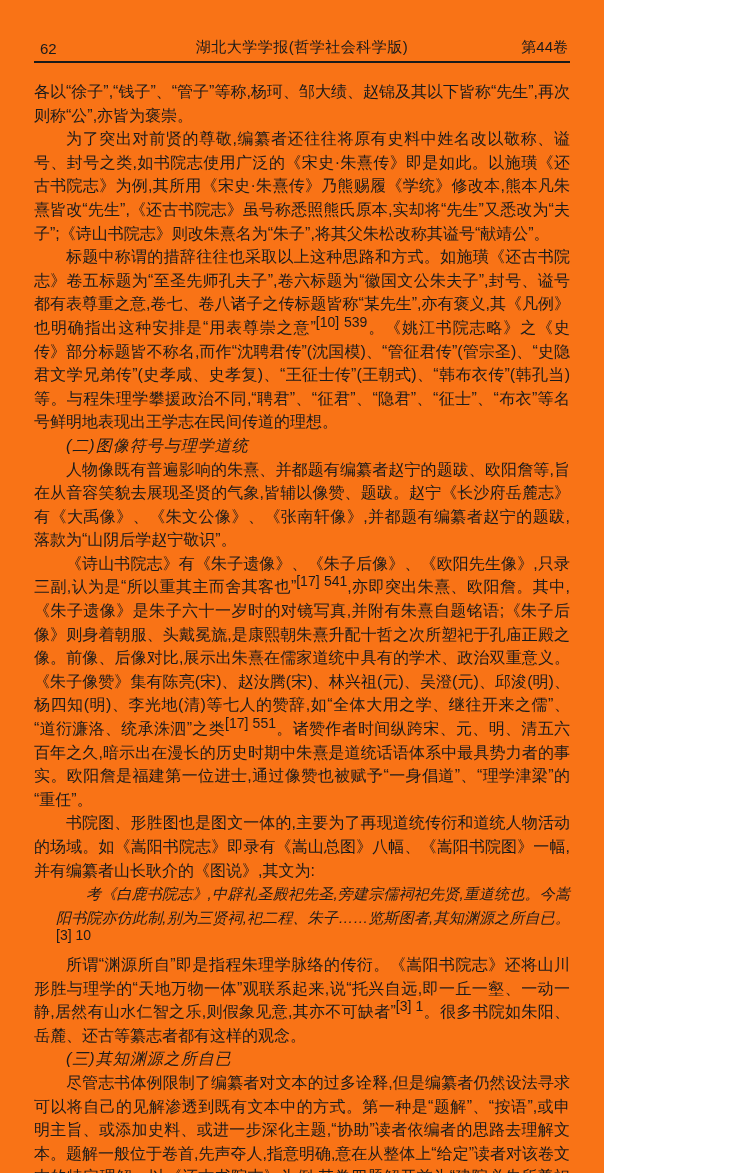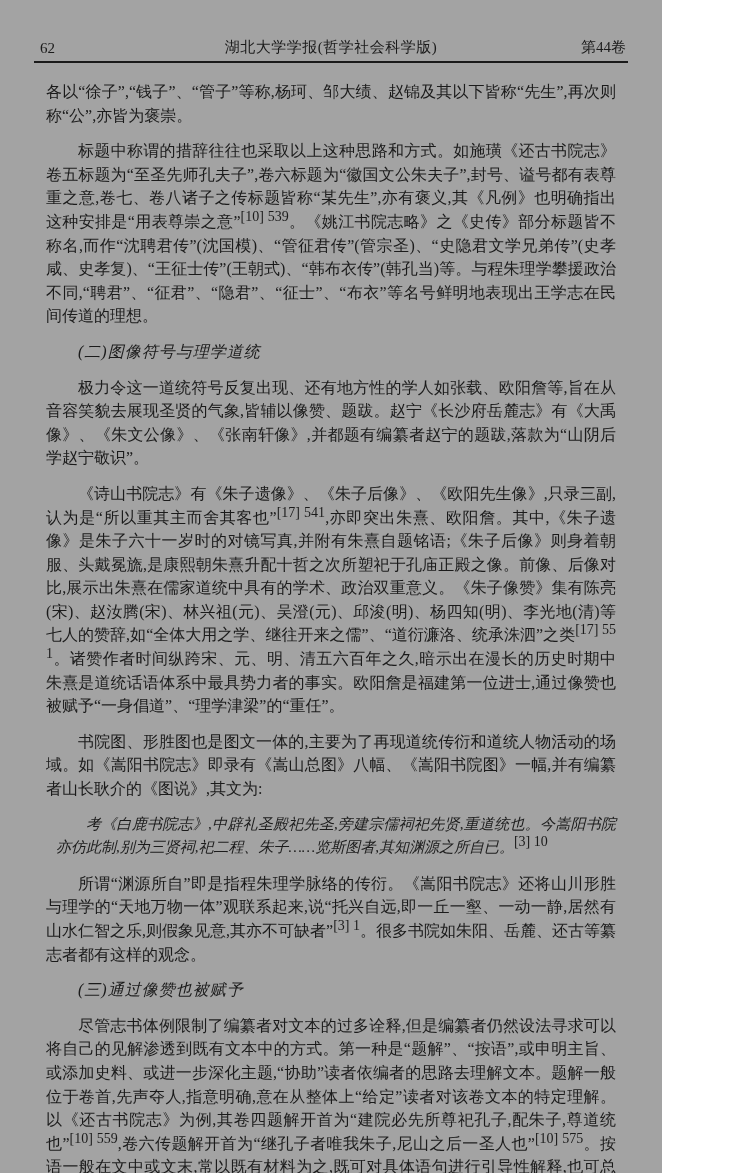--- a/index.html
+++ b/index.html
@@ -1,22 +1,22 @@
 <!DOCTYPE html>
 <html lang="zh"><head>
 <meta charset="utf-8">
 <style>
   html,body{margin:0;padding:0;}
   body{background:#ffffff;}
   .page{
     position:relative;
-    width:662px;height:1173px;
-    background:#a3a3a3;
+    width:604px;height:1173px;
+    background:#f97316;
     color:#1b1b1b;
-    font-family:Liberation Serif, serif;
+    font-family:Liberation Sans, sans-serif;
     overflow:hidden;
     box-sizing:border-box;
   }
   .running-head{
     display:grid;
     grid-template-columns:1fr auto 1fr;
     align-items:end;
     margin:0 34px;
     padding-top:38px;
     padding-bottom:4px;
@@ -27,21 +27,21 @@
   .rh-center{justify-self:center;letter-spacing:.5px;}
   .rh-right{justify-self:end;padding-right:2px;}
   .content{
     margin:17px 34px 0 34px;
     font-size:16px;
     line-height:23.6px;
     text-align:justify;
     text-justify:inter-character;
     word-break:break-all;
   }
-  .content p{margin:12px;padding:0;}
+  .content p{margin:0;padding:0;}
   p.body{text-indent:2em;}
   p.plain{text-indent:0;}
   p.section{
     text-indent:2em;
     font-style:italic;
     letter-spacing:1px;
   }
   p.quote{
     margin-left:22px;
     text-indent:2em;
@@ -62,25 +62,26 @@
 <div class="page">
 
   <div class="running-head">
     <span class="rh-left">62</span>
     <span class="rh-center">湖北大学学报(哲学社会科学版)</span>
     <span class="rh-right">第44卷</span>
   </div>
 
   <div class="content">
       <p class="plain">各以“徐子”,“钱子”、“管子”等称,杨珂、邹大绩、赵锦及其以下皆称“先生”,再次则称“公”,亦皆为褒崇。</p>
+      <p class="body">为了突出对前贤的尊敬,编纂者还往往将原有史料中姓名改以敬称、谥号、封号之类,如书院志使用广泛的《宋史·朱熹传》即是如此。以施璜《还古书院志》为例,其所用《宋史·朱熹传》乃熊赐履《学统》修改本,熊本凡朱熹皆改“先生”,《还古书院志》虽号称悉照熊氏原本,实却将“先生”又悉改为“夫子”;《诗山书院志》则改朱熹名为“朱子”,将其父朱松改称其谥号“献靖公”。</p>
       <p class="body">标题中称谓的措辞往往也采取以上这种思路和方式。如施璜《还古书院志》卷五标题为“至圣先师孔夫子”,卷六标题为“徽国文公朱夫子”,封号、谥号都有表尊重之意,卷七、卷八诸子之传标题皆称“某先生”,亦有褒义,其《凡例》也明确指出这种安排是“用表尊崇之意”<sup class="cite">[10] 539</sup>。《姚江书院志略》之《史传》部分标题皆不称名,而作“沈聘君传”(沈国模)、“管征君传”(管宗圣)、“史隐君文学兄弟传”(史孝咸、史孝复)、“王征士传”(王朝式)、“韩布衣传”(韩孔当)等。与程朱理学攀援政治不同,“聘君”、“征君”、“隐君”、“征士”、“布衣”等名号鲜明地表现出王学志在民间传道的理想。</p>
       <p class="section">(二)图像符号与理学道统</p>
-      <p class="body">极力令这一道统符号反复出现、还有地方性的学人如张载、欧阳詹等,旨在从音容笑貌去展现圣贤的气象,皆辅以像赞、题跋。赵宁《长沙府岳麓志》有《大禹像》、《朱文公像》、《张南轩像》,并都题有编纂者赵宁的题跋,落款为“山阴后学赵宁敬识”。</p>
+      <p class="body">人物像既有普遍影响的朱熹、并都题有编纂者赵宁的题跋、欧阳詹等,旨在从音容笑貌去展现圣贤的气象,皆辅以像赞、题跋。赵宁《长沙府岳麓志》有《大禹像》、《朱文公像》、《张南轩像》,并都题有编纂者赵宁的题跋,落款为“山阴后学赵宁敬识”。</p>
       <p class="body">《诗山书院志》有《朱子遗像》、《朱子后像》、《欧阳先生像》,只录三副,认为是“所以重其主而舍其客也”<sup class="cite">[17] 541</sup>,亦即突出朱熹、欧阳詹。其中,《朱子遗像》是朱子六十一岁时的对镜写真,并附有朱熹自题铭语;《朱子后像》则身着朝服、头戴冕旒,是康熙朝朱熹升配十哲之次所塑祀于孔庙正殿之像。前像、后像对比,展示出朱熹在儒家道统中具有的学术、政治双重意义。《朱子像赞》集有陈亮(宋)、赵汝腾(宋)、林兴祖(元)、吴澄(元)、邱浚(明)、杨四知(明)、李光地(清)等七人的赞辞,如“全体大用之学、继往开来之儒”、“道衍濂洛、统承洙泗”之类<sup class="cite">[17] 551</sup>。诸赞作者时间纵跨宋、元、明、清五六百年之久,暗示出在漫长的历史时期中朱熹是道统话语体系中最具势力者的事实。欧阳詹是福建第一位进士,通过像赞也被赋予“一身倡道”、“理学津梁”的“重任”。</p>
       <p class="body">书院图、形胜图也是图文一体的,主要为了再现道统传衍和道统人物活动的场域。如《嵩阳书院志》即录有《嵩山总图》八幅、《嵩阳书院图》一幅,并有编纂者山长耿介的《图说》,其文为:</p>
       <p class="quote">考《白鹿书院志》,中辟礼圣殿祀先圣,旁建宗儒祠祀先贤,重道统也。今嵩阳书院亦仿此制,别为三贤祠,祀二程、朱子……览斯图者,其知渊源之所自已。<sup class="cite">[3] 10</sup></p>
       <p class="body">所谓“渊源所自”即是指程朱理学脉络的传衍。《嵩阳书院志》还将山川形胜与理学的“天地万物一体”观联系起来,说“托兴自远,即一丘一壑、一动一静,居然有山水仁智之乐,则假象见意,其亦不可缺者”<sup class="cite">[3] 1</sup>。很多书院如朱阳、岳麓、还古等纂志者都有这样的观念。</p>
-      <p class="section">(三)通过像赞也被赋予</p>
+      <p class="section">(三)其知渊源之所自已</p>
       <p class="body">尽管志书体例限制了编纂者对文本的过多诠释,但是编纂者仍然设法寻求可以将自己的见解渗透到既有文本中的方式。第一种是“题解”、“按语”,或申明主旨、或添加史料、或进一步深化主题,“协助”读者依编者的思路去理解文本。题解一般位于卷首,先声夺人,指意明确,意在从整体上“给定”读者对该卷文本的特定理解。以《还古书院志》为例,其卷四题解开首为“建院必先所尊祀孔子,配朱子,尊道统也”<sup class="cite">[10] 559</sup>,卷六传题解开首为“继孔子者唯我朱子,尼山之后一圣人也”<sup class="cite">[10] 575</sup>。按语一般在文中或文末,常以既有材料为之,既可对具体语句进行引导性解释,也可总结全文,不惜篇幅。比如该志在朱熹传之后附以熊赐履的评论,小字共43行之多,内容主旨就是“尊朱辟王”。又如卷五(孔子传)题解之后复加按语提及朱熹并讲“孔子上集列圣大成、朱子集诸儒大成”<sup class="cite">[10] 564</sup>,极力令这一道统符号反复出现。</p>
       <p class="body">第二种是在既有史料中直接插入句子,与原文连贯为一体,有时字数较多,有如“隐形”按语,代表着</p>
     </div>
 
 </div>
 
 </body></html>

